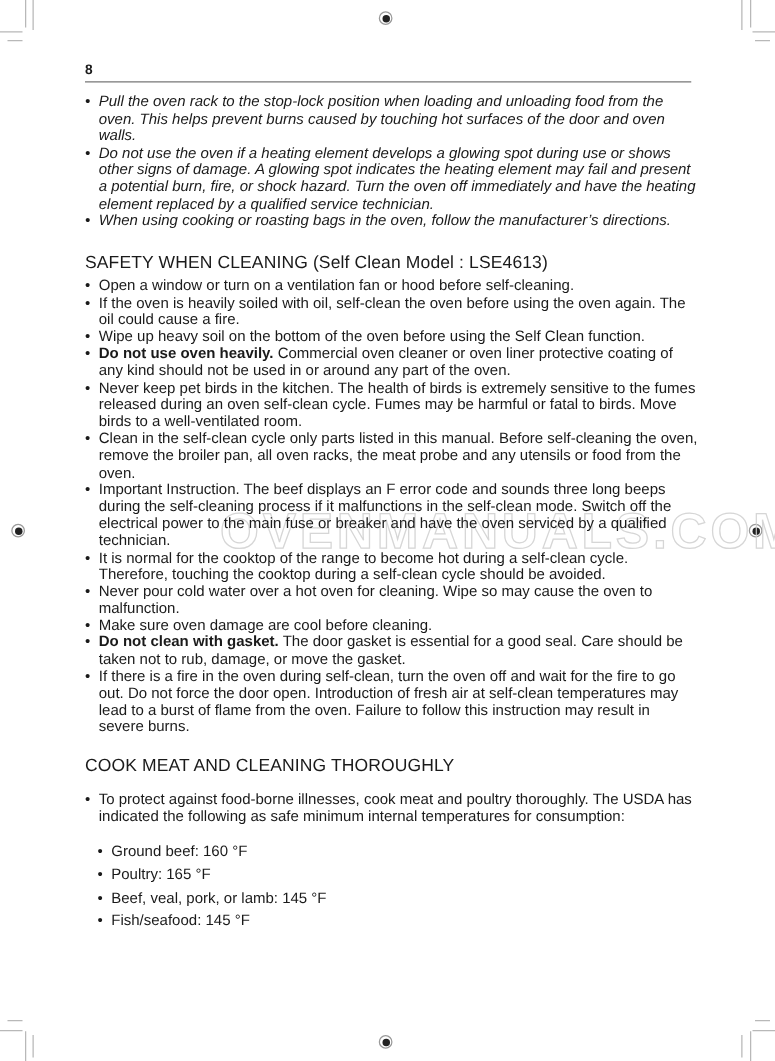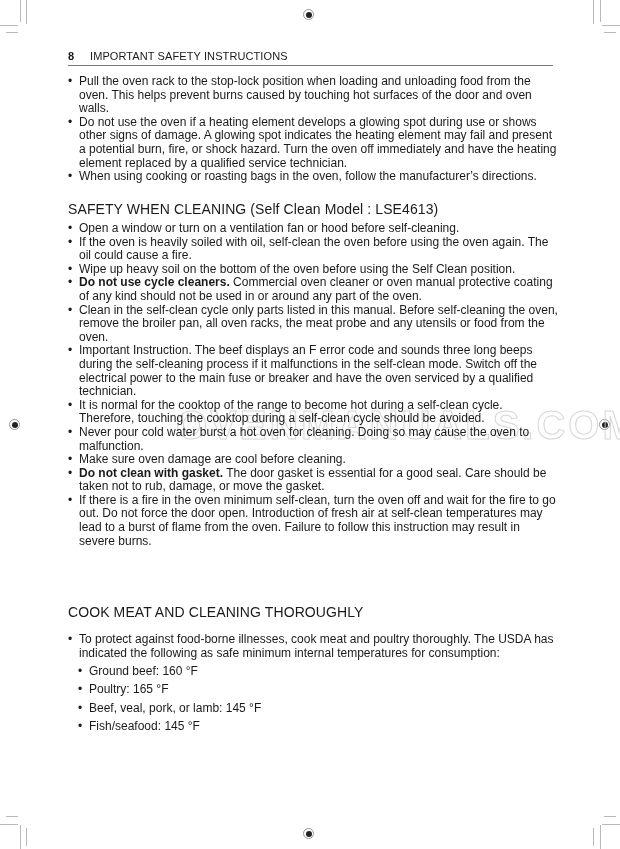--- a/index.html
+++ b/index.html
@@ -8,26 +8,26 @@
   .reg { position: absolute; width: 11px; height: 11px; border-radius: 50%; border: 1px solid #9a9a9a; box-sizing: border-box; display: flex; align-items: center; justify-content: center; }
   .reg::after { content: ""; width: 6px; height: 6px; border-radius: 50%; background: #222; }
   .header { position: absolute; left: 68px; top: 48px; width: 485px; height: 17px; border-bottom: 1px solid #777; font-size: 11px; }
   .header .num { position: absolute; left: 0; top: 2px; font-weight: bold; }
   .header .title { position: absolute; left: 22px; top: 2px; letter-spacing: 0.1px; }
   .content { position: absolute; left: 68px; top: 75px; width: 490px; font-size: 12px; line-height: 13.6px; }
   ul { list-style: none; margin: 0; padding: 0; }
   li { position: relative; padding-left: 11px; }
   li::before { content: "\2022"; position: absolute; left: 0; top: 0; }
   h2 { font-size: 14px; font-weight: normal; margin: 0; line-height: 20px; letter-spacing: 0.1px; }
-  .sec1 { position: absolute; left: 0; top: 0; }
+  .sec1 { position: absolute; left: 0; top: 0; font-style: italic; }
   .sec2-h { position: absolute; left: 0; top: 124px; }
   .sec2 { position: absolute; left: 0; top: 147px; width: 490px; }
   .sec3-h { position: absolute; left: 0; top: 527px; }
   .sec3 { position: absolute; left: 0; top: 558px; width: 490px; }
-  .sub { margin-top: 5px; }
+  .sub { margin-top: 15px; }
   .sub li { margin-left: 10px; margin-bottom: 4.7px; }
   b { font-weight: bold; }
   .wm { position: absolute; left: 176px; top: 403px; font-size: 40px; font-weight: bold; color: transparent; -webkit-text-stroke: 1px #cfcfcf; letter-spacing: 3px; opacity: 0.85; white-space: nowrap; }
 </style>
 </head>
 <body>
 
 <div class="crop" style="left:26px;top:0;width:1px;height:24px;"></div>
 <div class="crop" style="left:0;top:25px;width:18px;height:1px;"></div>
 <div class="crop" style="left:6px;top:32px;width:12px;height:1px;"></div>
@@ -46,45 +46,45 @@
 <div class="crop" style="left:600px;top:825px;width:1px;height:24px;"></div>
 <div class="crop" style="left:593px;top:828px;width:1px;height:18px;"></div>
 
 <div class="reg" style="left:303px;top:9px;"></div>
 <div class="reg" style="left:303px;top:828px;"></div>
 <div class="reg" style="left:9px;top:419px;"></div>
 <div class="reg" style="left:599px;top:419px;"></div>
 
 <div class="header">
   <span class="num">8</span>
-  <span class="title">IMPORTANT SAFETY INSTRUCTIONS</span>
 </div>
 
 <div class="wm">OVENMANUALS.COM</div>
 
 <div class="content">
   <ul class="sec1">
     <li>Pull the oven rack to the stop-lock position when loading and unloading food from the oven. This helps prevent burns caused by touching hot surfaces of the door and oven walls.</li>
     <li>Do not use the oven if a heating element develops a glowing spot during use or shows other signs of damage. A glowing spot indicates the heating element may fail and present a potential burn, fire, or shock hazard. Turn the oven off immediately and have the heating element replaced by a qualified service technician.</li>
     <li>When using cooking or roasting bags in the oven, follow the manufacturer’s directions.</li>
   </ul>
 
   <h2 class="sec2-h">SAFETY WHEN CLEANING (Self Clean Model : LSE4613)</h2>
   <ul class="sec2">
     <li><b></b><span>Open a window or turn on a ventilation fan or hood before self-cleaning.</span></li>
     <li><b></b><span>If the oven is heavily soiled with oil, self-clean the oven before using the oven again. The oil could cause a fire.</span></li>
-    <li><b></b><span>Wipe up heavy soil on the bottom of the oven before using the Self Clean position.</span></li>
-    <li><b>Do not use cycle cleaners.</b><span> Commercial oven cleaner or oven manual protective coating of any kind should not be used in or around any part of the oven.</span></li>
+    <li><b></b><span>Wipe up heavy soil on the bottom of the oven before using the Self Clean function.</span></li>
+    <li><b>Do not use oven heavily.</b><span> Commercial oven cleaner or oven liner protective coating of any kind should not be used in or around any part of the oven.</span></li>
+    <li><b></b><span>Never keep pet birds in the kitchen. The health of birds is extremely sensitive to the fumes released during an oven self-clean cycle. Fumes may be harmful or fatal to birds. Move birds to a well-ventilated room.</span></li>
     <li><b></b><span>Clean in the self-clean cycle only parts listed in this manual. Before self-cleaning the oven, remove the broiler pan, all oven racks, the meat probe and any utensils or food from the oven.</span></li>
     <li><b></b><span>Important Instruction. The beef displays an F error code and sounds three long beeps during the self-cleaning process if it malfunctions in the self-clean mode. Switch off the electrical power to the main fuse or breaker and have the oven serviced by a qualified technician.</span></li>
     <li><b></b><span>It is normal for the cooktop of the range to become hot during a self-clean cycle. Therefore, touching the cooktop during a self-clean cycle should be avoided.</span></li>
-    <li><b></b><span>Never pour cold water burst a hot oven for cleaning. Doing so may cause the oven to malfunction.</span></li>
+    <li><b></b><span>Never pour cold water over a hot oven for cleaning. Wipe so may cause the oven to malfunction.</span></li>
     <li><b></b><span>Make sure oven damage are cool before cleaning.</span></li>
     <li><b>Do not clean with gasket.</b><span> The door gasket is essential for a good seal. Care should be taken not to rub, damage, or move the gasket.</span></li>
-    <li><b></b><span>If there is a fire in the oven minimum self-clean, turn the oven off and wait for the fire to go out. Do not force the door open. Introduction of fresh air at self-clean temperatures may lead to a burst of flame from the oven. Failure to follow this instruction may result in severe burns.</span></li>
+    <li><b></b><span>If there is a fire in the oven during self-clean, turn the oven off and wait for the fire to go out. Do not force the door open. Introduction of fresh air at self-clean temperatures may lead to a burst of flame from the oven. Failure to follow this instruction may result in severe burns.</span></li>
   </ul>
 
   <h2 class="sec3-h">COOK MEAT AND CLEANING THOROUGHLY</h2>
   <ul class="sec3">
     <li>
       <span>To protect against food-borne illnesses, cook meat and poultry thoroughly. The USDA has indicated the following as safe minimum internal temperatures for consumption:</span>
     </li>
     <ul class="sub">
       <li>Ground beef: 160 °F</li>
       <li>Poultry: 165 °F</li>

